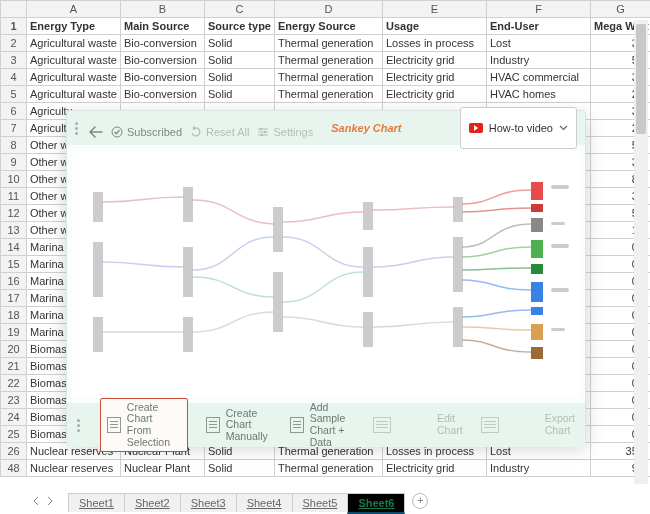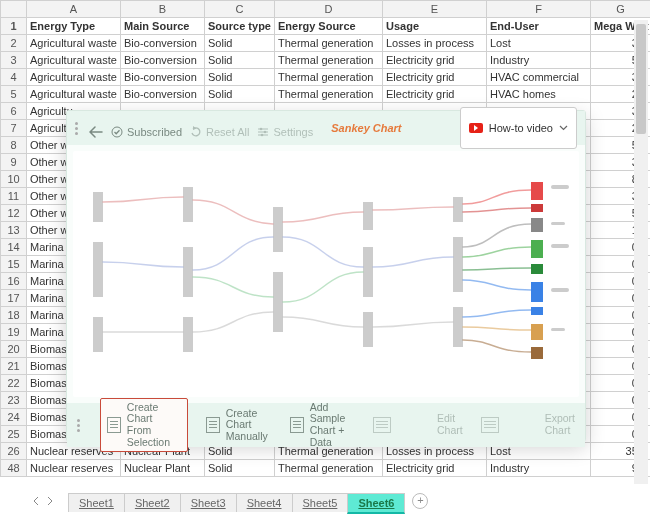--- a/index.html
+++ b/index.html
@@ -34,21 +34,21 @@
 .ov-bot .tool.selected { border:1px solid #c94a3a; border-radius:2px; padding:3px 6px; background:#fdfaf8; }
 .ov-bot .tool.dis { opacity:0.45;gap:46px; }
 .ov-bot .ticon { width:18px; height:16px; border:1px solid #8a9a92; position:relative; }
 .ov-bot .ticon:before { content:""; position:absolute; left:2px; right:2px; top:3px; height:1px; background:#8a9a92; box-shadow:0 3px 0 #8a9a92, 0 6px 0 #8a9a92; }
 
 .sankey-svg { width:100%; height:100%; }
 
 .tabs { position:absolute; left:28px; bottom:5px; height:22px; display:flex; align-items:flex-end; gap:0; font-size:11px; }
 .tnav { width:40px; display:flex; gap:6px; color:#888; padding:0 4px 3px; }
 .tab { padding:3px 10px; border:1px solid #ccc; border-bottom:none; background:#f0f0f0; color:#666; border-radius:0; margin-right:-1px;text-decoration:underline; }
-.tab.active { background:#5eead4; color:#1a7a4a; font-weight:600; border-bottom:2px solid #14b8a6; }
+.tab.active { background:#000000; color:#1a7a4a; font-weight:600; border-bottom:2px solid #0c4a6e; }
 .addtab { width:16px; height:16px; border:1px solid #bbb; border-radius:50%; margin-left:8px; text-align:center; line-height:13px; color:#888; }
 
 .scroll-v { position:absolute; right:2px; top:20px; bottom:30px; width:14px; background:#f0f0f0; }
 .scroll-v .thumb { position:absolute; left:2px; right:2px; top:4px; height:110px; background:#c8c8c8; border-radius:2px; }
 
 svg .node { fill:#ccc; }
 svg .flow { fill:none; stroke-width:1.5; opacity:0.55; }
 </style>
 </head>
 <body>

